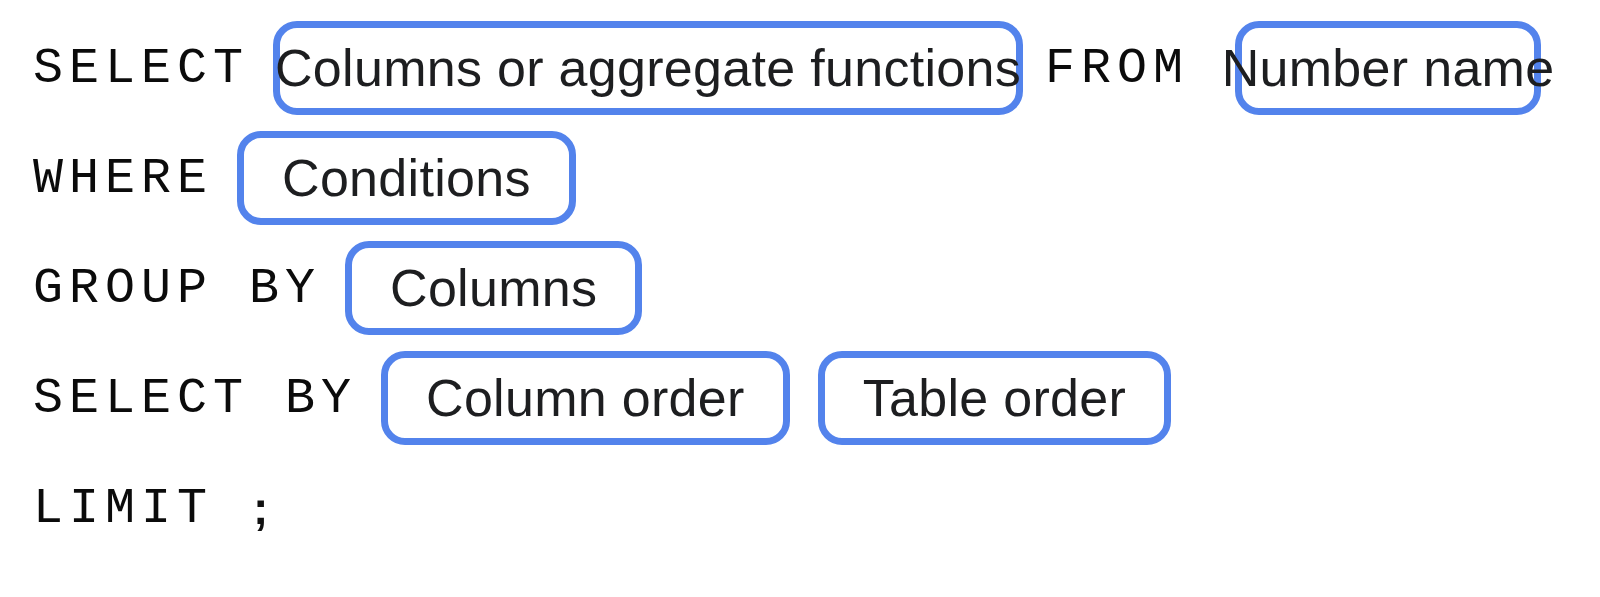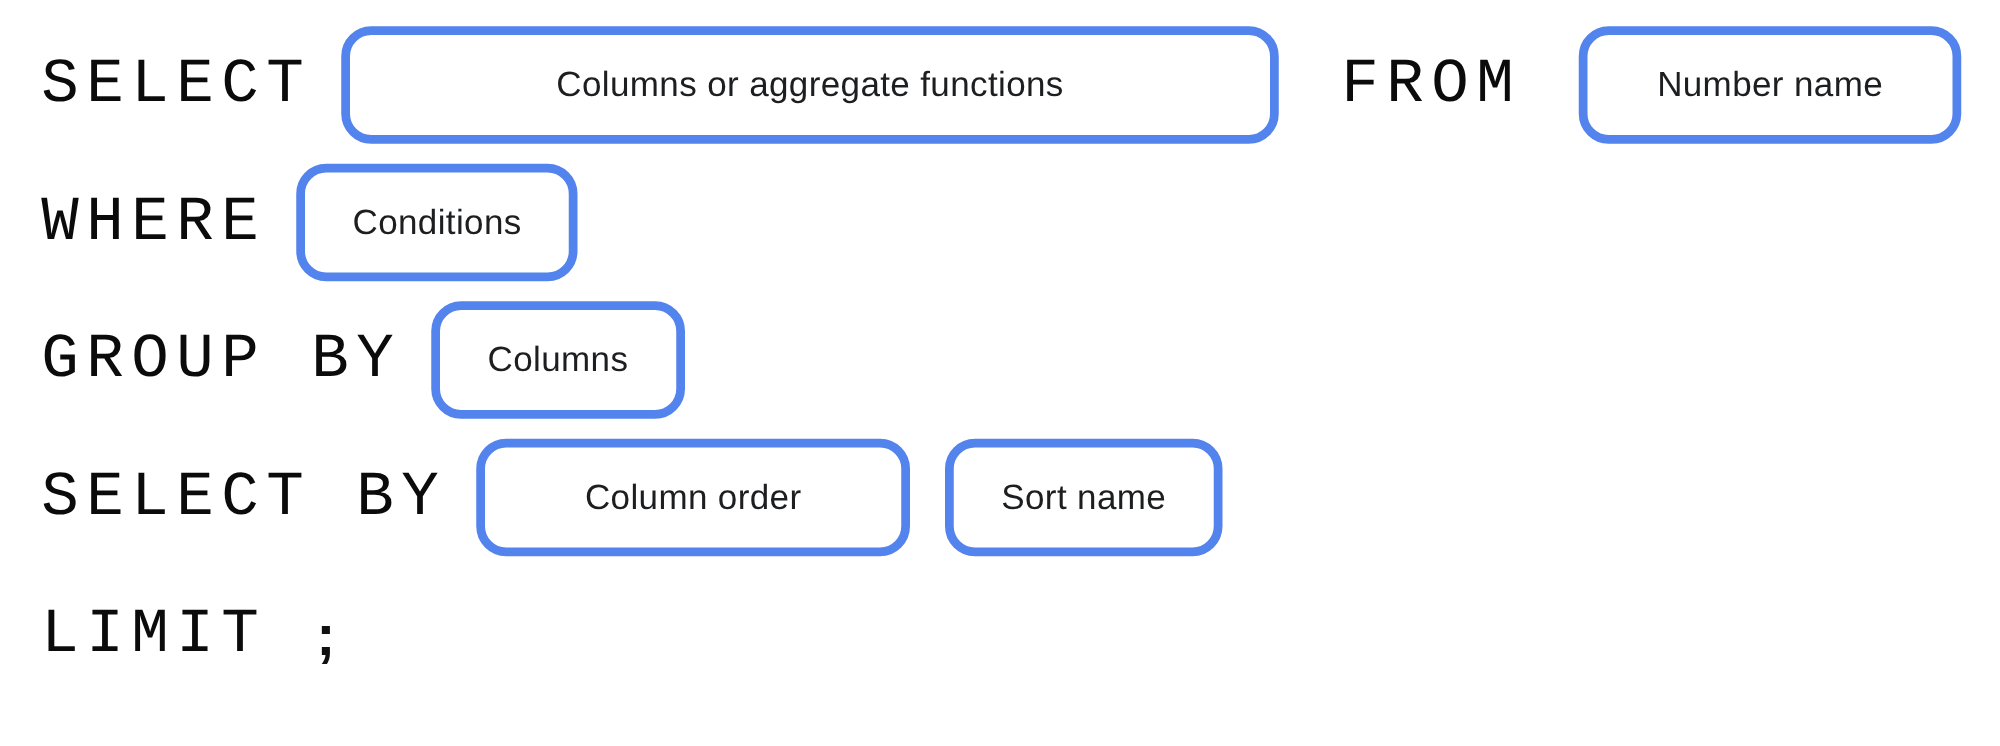--- a/index.html
+++ b/index.html
@@ -36,34 +36,34 @@
   .kw {
     font-family: "Liberation Mono", "DejaVu Sans Mono", monospace;
     font-size: 50px;
     letter-spacing: 6px;
     font-weight: 400;
     color: var(--keyword-text);
     margin-right: 24px;
     white-space: pre;
   }
   .kw-mid {
-    margin-left: 50px;
+    margin-left: 22px;
     margin-right: 46px;
   }
   .pill {
     box-sizing: border-box;
     height: 94px;
     background: var(--pill-bg);
     border: 7px solid var(--pill-border);
     border-radius: 24px;
     display: flex;
     align-items: center;
     justify-content: center;
     padding: 0 38px;
-    font-size: 28px;
+    font-size: 52px;
     color: var(--pill-text);
     letter-spacing: 0.3px;
     white-space: nowrap;
   }
   .pill + .pill { margin-left: 28px; }
   .pill-w750 { min-width: 750px; }
   .pill-w347 { min-width: 347px; }
   .pill-w306 { min-width: 306px; }
   .pill-w405 { min-width: 405px; }
   .semi {
@@ -92,21 +92,21 @@
   </div>
 
   <div class="row">
     <span class="kw">GROUP BY</span>
     <span class="pill">Columns</span>
   </div>
 
   <div class="row">
     <span class="kw">SELECT BY</span>
     <span class="pill pill-w347">Column order</span>
-    <span class="pill">Sort name</span>
+    <span class="pill">Table order</span>
   </div>
 
   <div class="row">
     <span class="kw">LIMIT</span>
     <span class="semi">;</span>
   </div>
 
 </div>
 
 </body></html>

